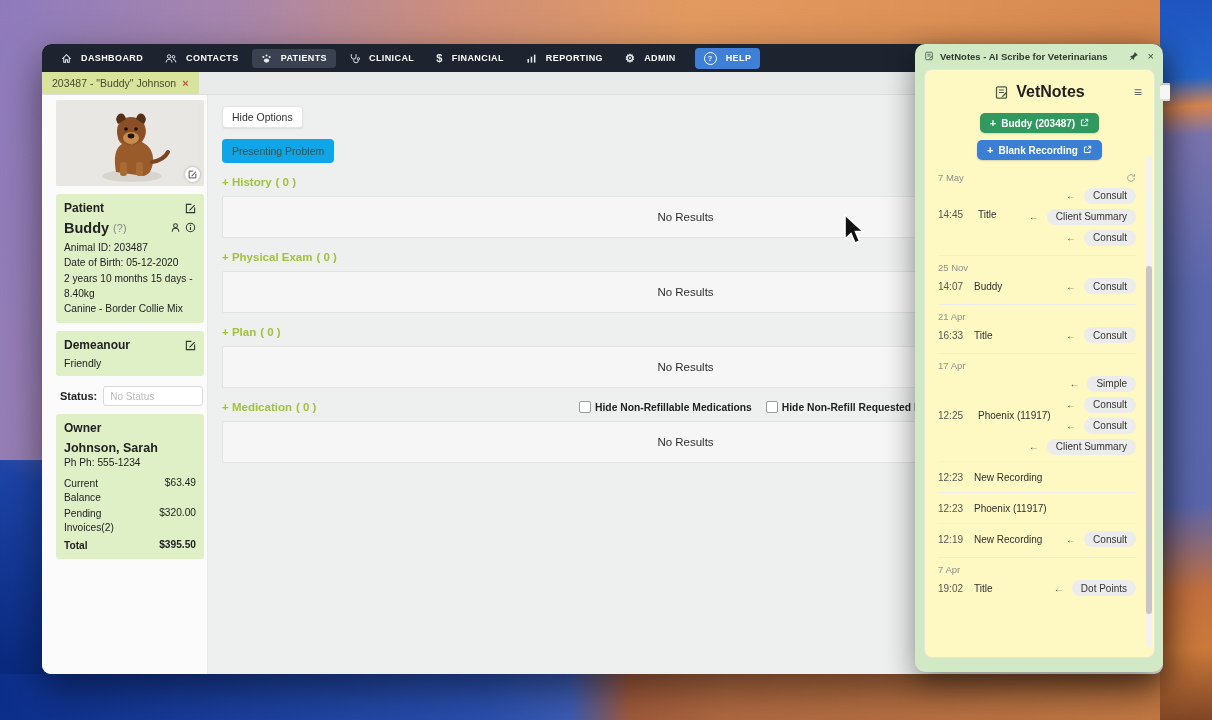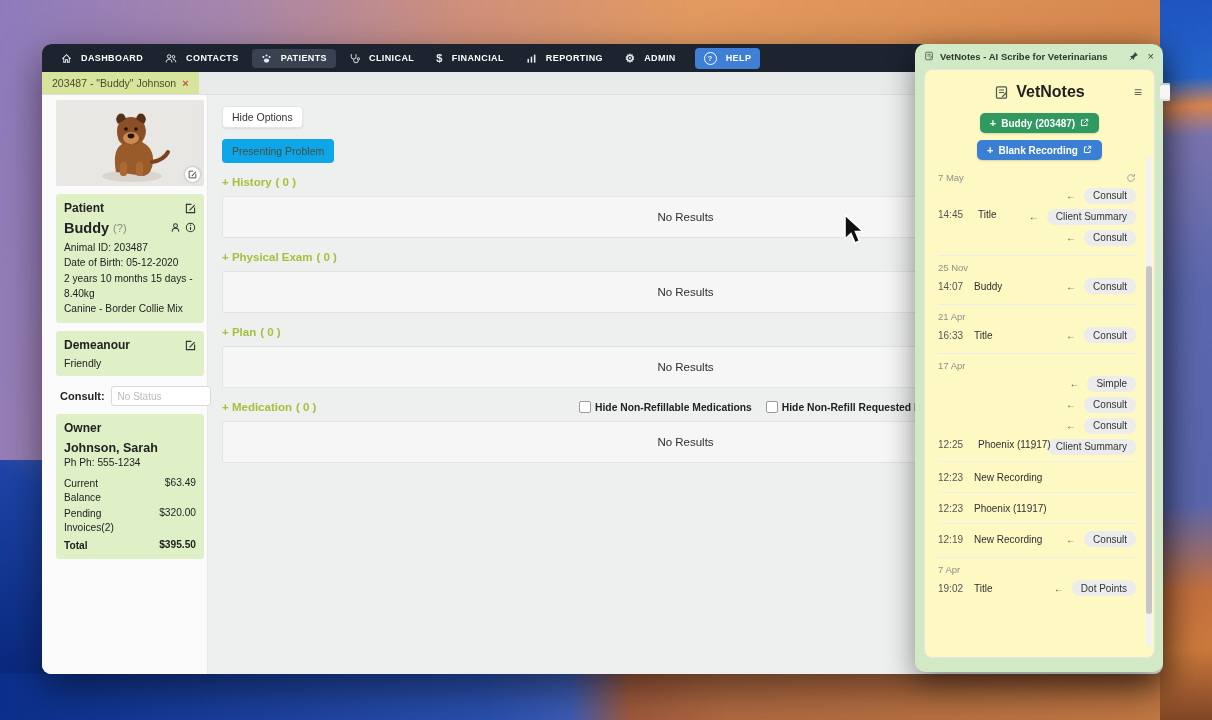--- a/index.html
+++ b/index.html
@@ -270,21 +270,21 @@
             <svg width="11" height="11" viewBox="0 0 12 12">
                 <path d="M10.5 5v5.5H1.5V1.5H7" fill="none" stroke="currentColor" stroke-width="1.2"></path>
                 <path d="M4.5 7.6 L10.1 1.9 L11 2.8 L5.4 8.5 Z" fill="currentColor"></path>
               </svg>
           </span>
         </div>
         <div style="margin-top:5px;">Friendly</div>
       </div>
 
       <div class="status-row">
-        <span class="status-label">Consult:</span>
+        <span class="status-label">Status:</span>
         <input class="status-input" placeholder="No Status" style="">
       </div>
 
       <div class="panel">
         <div class="panel-head">
           <span>Owner</span>
         </div>
         <div class="owner-name">Johnson, Sarah</div>
         <div class="owner-phone">Ph Ph: 555-1234</div>
         <div class="bal-rows">
@@ -489,21 +489,21 @@
             <span class="vn-badge">Consult</span>
           </div>
           <div class="vn-line">
             <span class="vn-arrow">←</span>
             <span class="vn-badge">Consult</span>
           </div>
           <div class="vn-line">
             <span class="vn-arrow">←</span>
             <span class="vn-badge">Client Summary</span>
           </div>
-          <div class="vn-abs" style="top:66px">
+          <div class="vn-abs" style="top:37px">
             <span class="vn-time">12:25</span>
             <span class="vn-name">Phoenix (11917)</span>
           </div>
         </div>
         <div class="vn-div"></div>
         <div class="vn-row">
           <span class="vn-time">12:23</span>
           <span class="vn-name">New Recording</span>
           <span class="vn-right"></span>
         </div>

